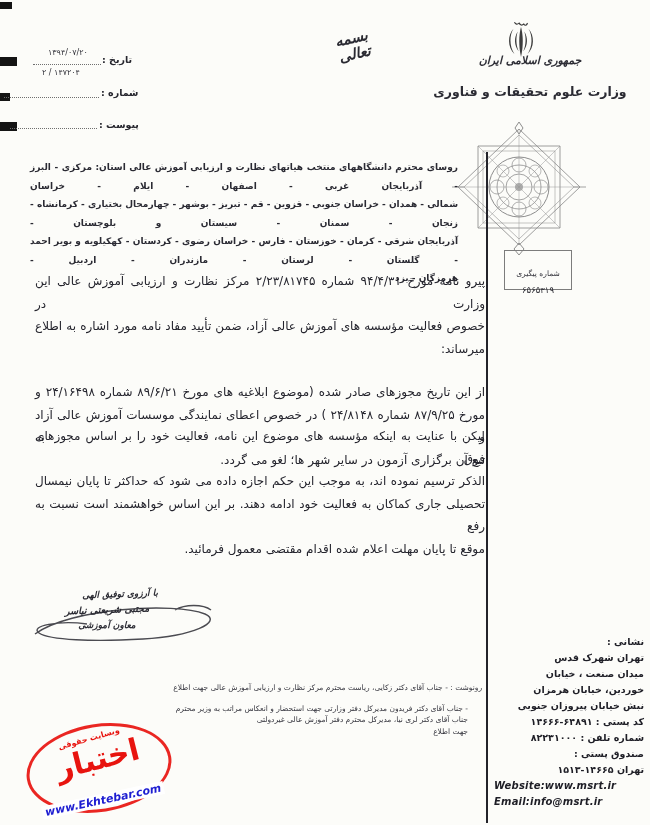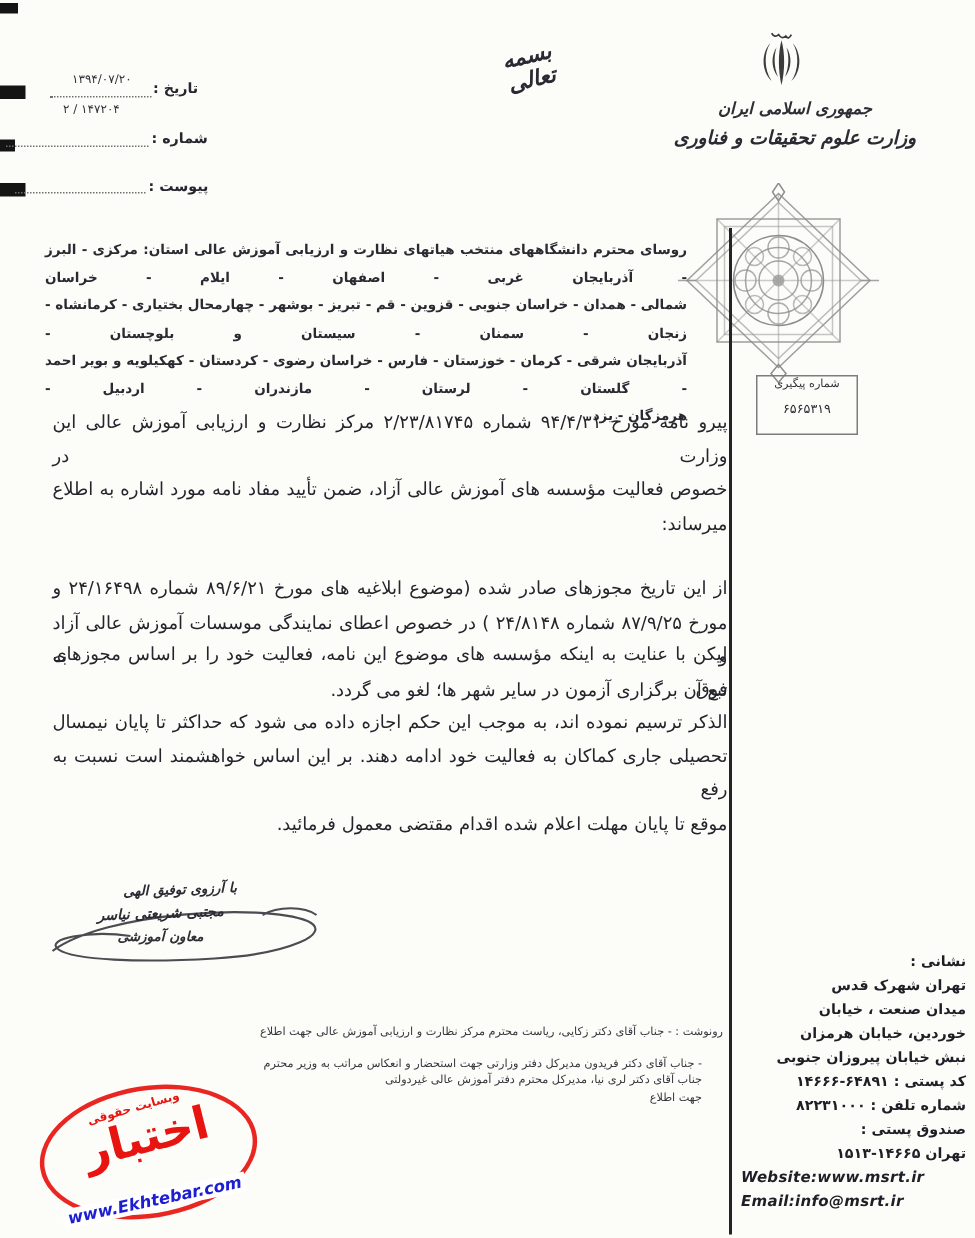--- a/index.html
+++ b/index.html
@@ -14,35 +14,35 @@
 
   
   .h-label{position:absolute;font-size:9.5px;font-weight:bold;color:#26262e;direction:rtl;}
   .h-line{position:absolute;border-bottom:1.5px dotted #6f6f6f;height:1px;}
   .h-val{position:absolute;font-size:8px;color:#33333b;letter-spacing:.5px;}
 
   
   .bismillah{position:absolute;left:318px;top:30px;width:70px;text-align:center;
     font-size:14.5px;font-style:italic;font-weight:bold;color:#2a2a32;
     transform:rotate(-13deg);direction:rtl;}
-  .gov1{position:absolute;left:440px;top:66px;width:180px;text-align:center;
+  .gov1{position:absolute;left:440px;top:54px;width:180px;text-align:center;
     font-size:11px;font-style:italic;font-weight:bold;color:#2e2e36;direction:rtl;}
   .gov2{position:absolute;left:425px;top:84px;width:210px;text-align:center;
-    font-size:12.5px;font-style:italic;font-weight:bold;color:#2b2b33;direction:rtl;}
+    font-size:12.5px;font-weight:bold;color:#2b2b33;direction:rtl;}
 
   
   .recipients{position:absolute;left:30px;top:158px;width:428px;direction:rtl;
     font-size:9px;font-weight:bold;letter-spacing:-.3px;line-height:18.5px;color:#2a2a33;}
 
   
   .vrule{position:absolute;left:486px;top:152px;width:2px;height:671px;background:#23232a;}
 
   
   .track-box{position:absolute;left:504px;top:250px;width:68px;height:40px;
-    border:1px solid #7c7c7c;text-align:center;direction:rtl;padding-top:0;box-sizing:border-box;}
+    border:1px solid #7c7c7c;text-align:center;direction:rtl;padding-top:18px;box-sizing:border-box;}
   .track-label{font-size:7.5px;color:#33333b;}
   .track-value{font-size:8.5px;color:#2c2c34;letter-spacing:1px;margin-top:2px;}
 
   
   .para{position:absolute;left:35px;width:450px;direction:rtl;font-size:12px;
     letter-spacing:-.1px;line-height:22.5px;color:#24242d;}
   .jline{text-align:justify;text-align-last:justify;white-space:normal;}
   .jlast{text-align-last:right;}
   .salutation{position:absolute;left:33px;top:244px;width:452px;direction:rtl;
     text-align:right;font-size:12px;color:#24242d;}

